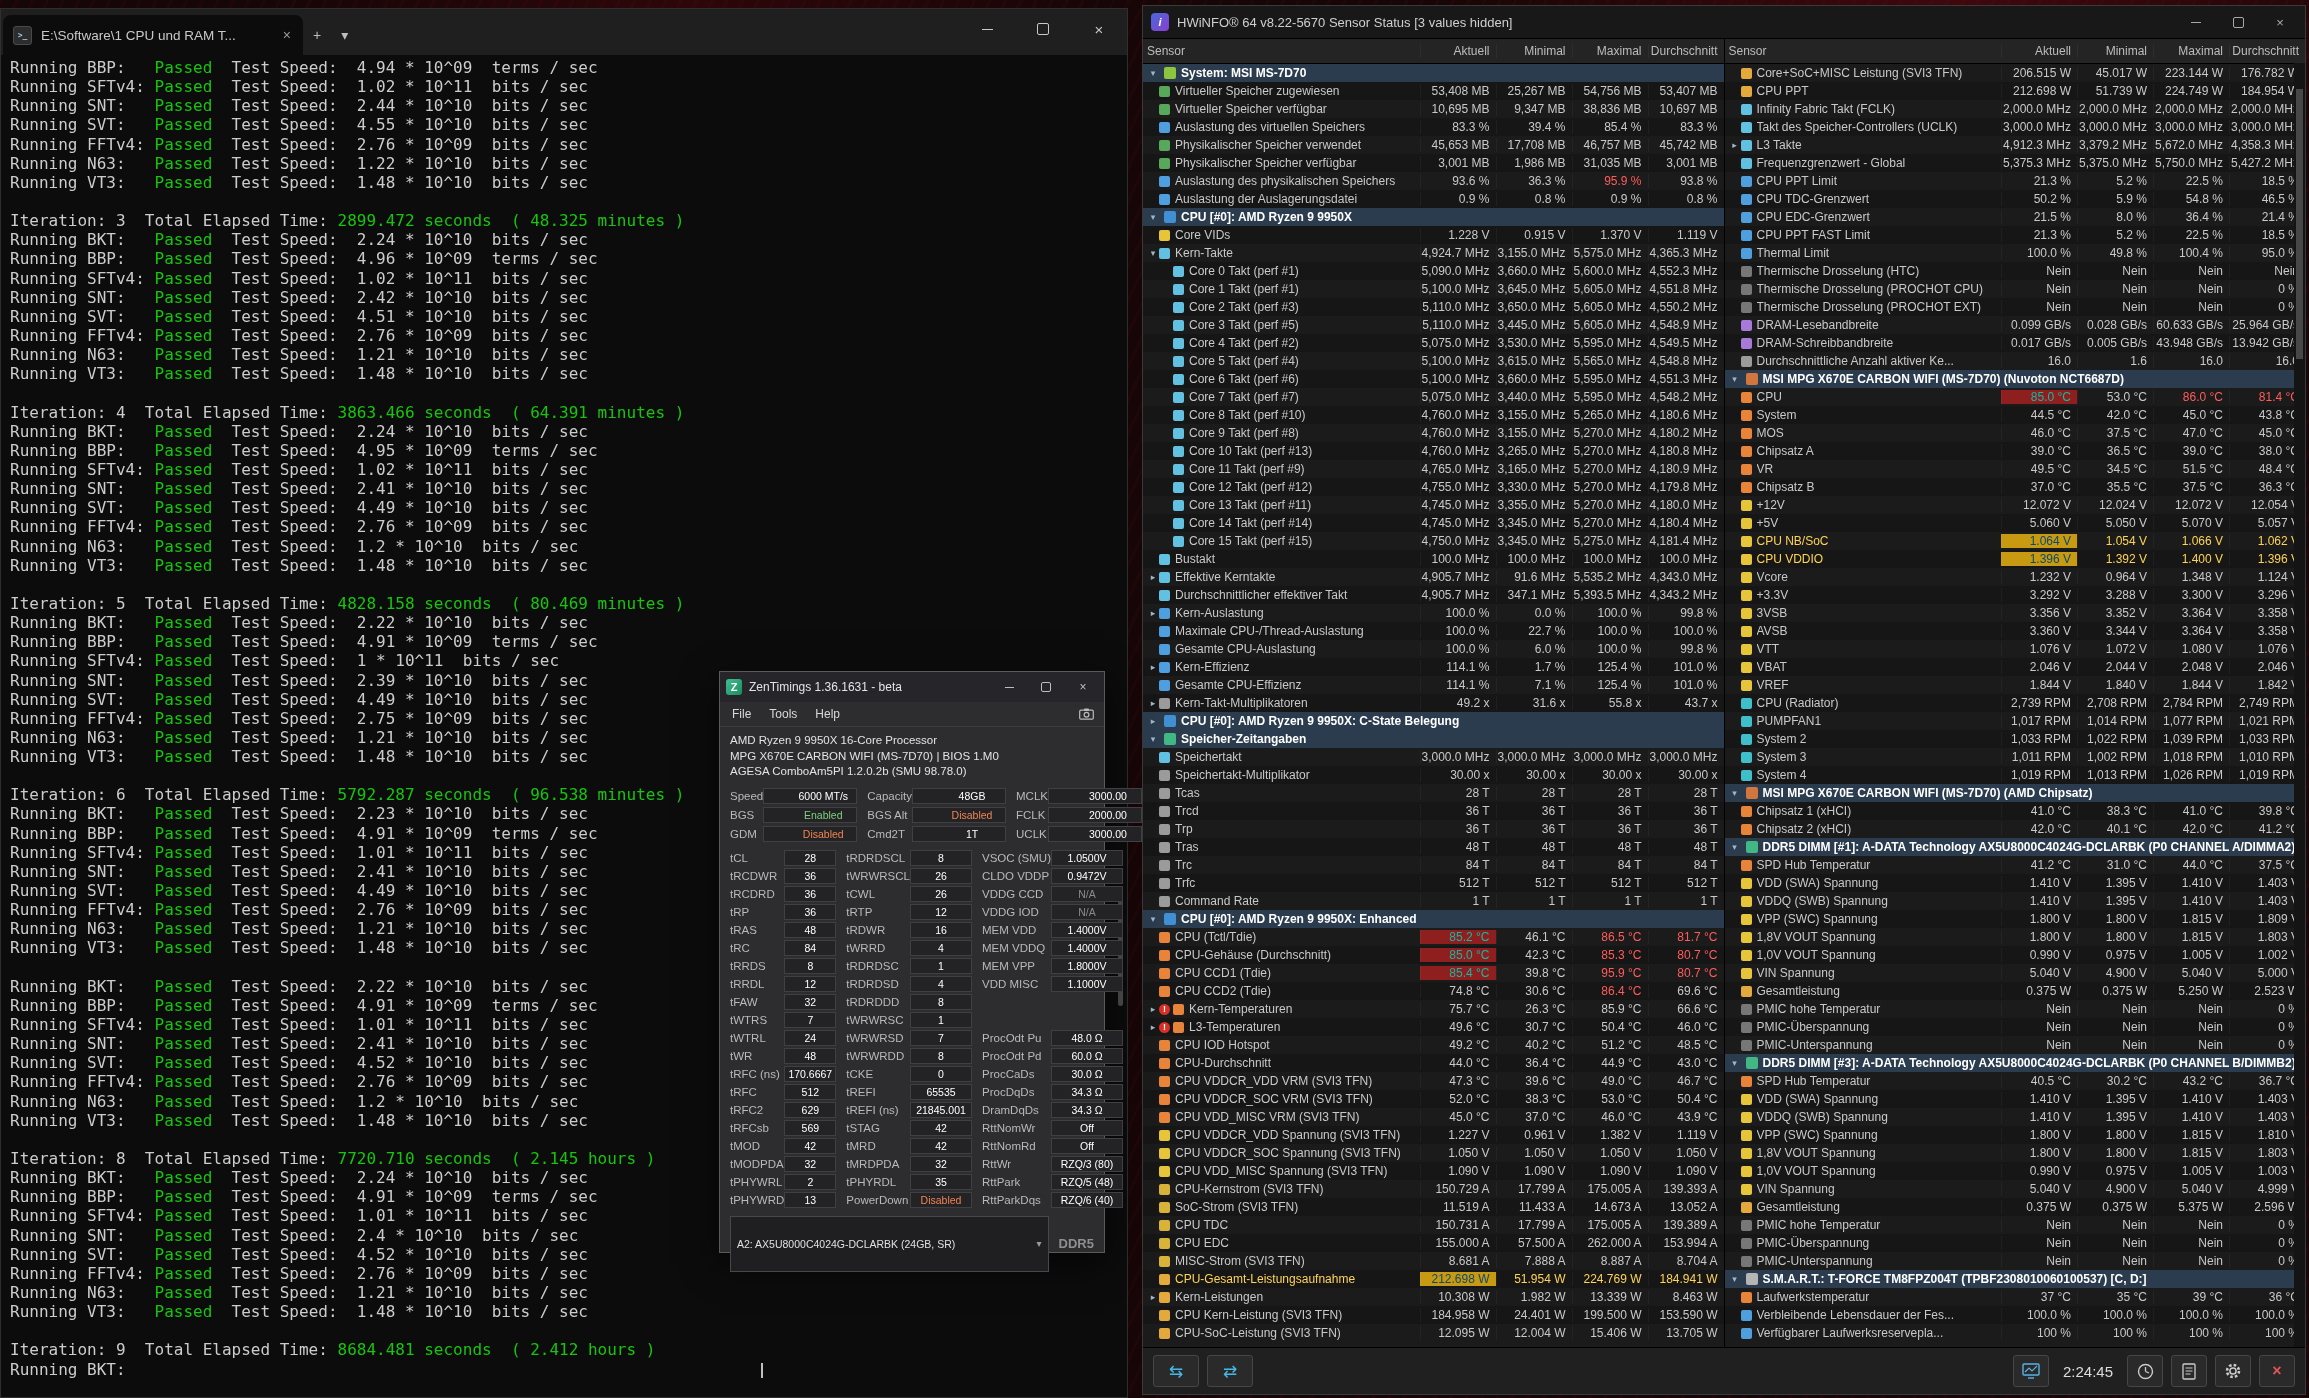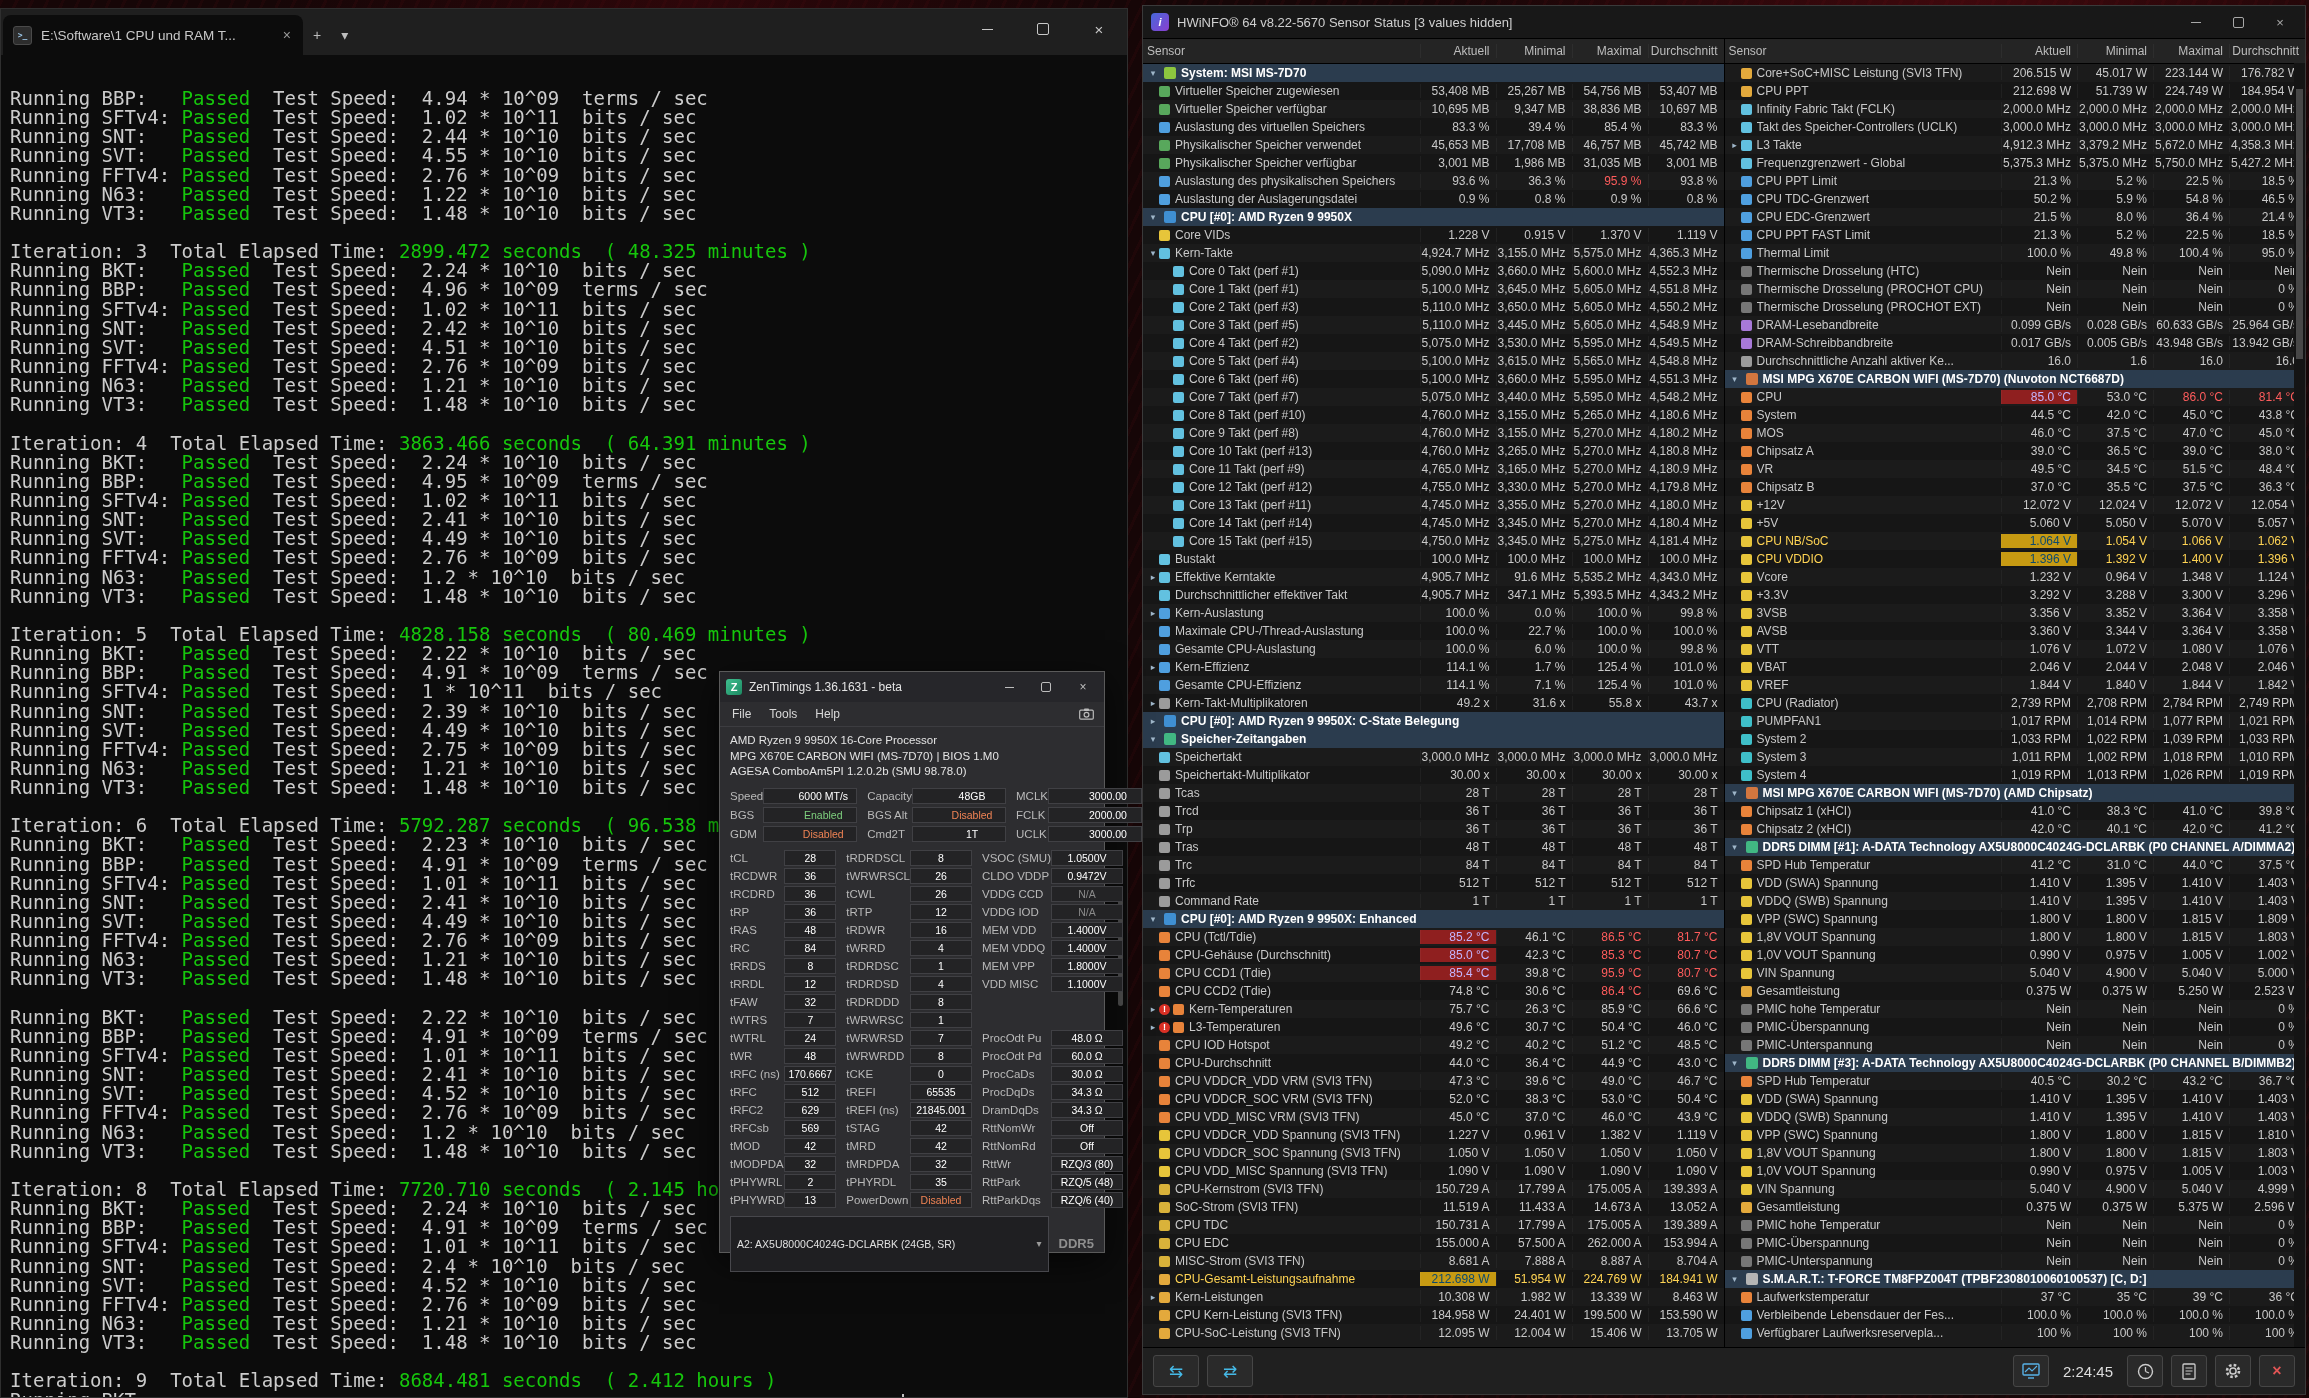--- a/index.html
+++ b/index.html
@@ -22,21 +22,21 @@
   .term-titlebar{height:46px;background:#1f1f1f;display:flex;align-items:flex-end;flex:none;}
   .term-tab{width:300px;height:40px;background:#0c0c0c;border-radius:8px 8px 0 0;display:flex;align-items:center;gap:9px;padding:0 10px;margin-left:2px;color:#c8c8c8;font-size:13.5px;box-sizing:border-box;}
   .tab-ico{width:17px;height:17px;background:#2d2d2d;border:1px solid #4a4a4a;border-radius:3px;color:#9cc7e8;font-size:8px;font-weight:bold;display:flex;align-items:center;justify-content:center;flex:none;font-family:"DejaVu Sans Mono",monospace;}
   .tab-title{flex:1;overflow:hidden;text-overflow:ellipsis;white-space:nowrap;}
   .tab-close{color:#9a9a9a;font-size:14px;padding:0 2px;}
   .tt-btn{color:#bdbdbd;font-size:14px;padding:0 10px;line-height:40px;}
   .term-caption-btns{display:flex;align-self:flex-start;}
   .wbtn{width:56px;height:40px;display:flex;align-items:center;justify-content:center;color:#c8c8c8;font-size:15px;}
   .min-glyph{display:block;width:11px;height:1px;background:#c8c8c8;}
   .max-glyph{display:block;width:10px;height:10px;border:1px solid #c8c8c8;border-radius:2px;}
-  .term-body{flex:1;padding:3px 0 0 9px;font-family:"DejaVu Sans Mono","Liberation Mono",monospace;font-size:19px;overflow:hidden;margin-top:31px;}
+  .term-body{flex:1;padding:3px 0 0 9px;font-family:"DejaVu Sans Mono","Liberation Mono",monospace;font-size:16px;overflow:hidden;}
   .tline{height:19.15px;line-height:19.15px;white-space:pre;}
   .c-w{color:#cccccc;}
   .c-g{color:#16c60c;}
   .caret{display:inline-block;width:2px;height:15px;background:#c0c0c0;vertical-align:middle;}
   .term-scrollbar{position:absolute;right:2px;top:50px;bottom:4px;width:10px;}
   .term-thumb{position:absolute;right:2px;top:62%;height:120px;width:5px;background:#4d4d4d;border-radius:3px;}
 
   
   .win-zen{position:absolute;left:719px;top:671px;width:386px;height:582px;background:#2d2d30;border:1px solid #5a5a5a;box-sizing:border-box;z-index:30;box-shadow:0 10px 34px rgba(0,0,0,.65);color:#ddd;display:flex;flex-direction:column;}
   .zen-titlebar{height:30px;background:#26262a;display:flex;align-items:center;padding:0 6px;gap:7px;flex:none;}
@@ -84,21 +84,21 @@
   .hw-row{display:flex;align-items:center;height:18px;font-size:12px;color:#c9c9c9;padding-left:4px;background:#1b1b1b;}
   .hw-rows .hw-row:nth-child(even){background:#161616;}
   .hw-sec{display:flex;align-items:center;height:18px;background:#2b3c4e;color:#fff;font-weight:bold;font-size:12px;padding-left:4px;gap:5px;}
   .hexp{width:12px;flex:none;color:#9fb6c9;font-size:9px;text-align:center;}
   .ind .hexp{margin-left:14px;}
   .hic{width:11px;height:11px;border-radius:2px;flex:none;margin-right:5px;}
   .sic{width:12px;height:12px;border-radius:2px;flex:none;}
   .hname{flex:1;min-width:0;overflow:hidden;text-overflow:ellipsis;white-space:nowrap;}
   .hval{width:76px;flex:none;text-align:right;padding-right:6px;overflow:hidden;white-space:nowrap;border-left:1px solid rgba(255,255,255,.045);box-sizing:border-box;}
   .red{color:#ff5c5c;}
-  .red0{background:#8f1f1f;color:#c4b5fd;margin-left:36px;}
+  .red0{background:#8f1f1f;color:#14b8a6;margin-left:36px;}
   .hl .hname,.hl .hval{color:#ffd454;}
   .hl .hval.cur{background:#c79a12;color:#0c4a6e;}
   .bang{width:11px;height:11px;border-radius:50%;background:#d93025;color:#fff;font-size:9px;line-height:11px;text-align:center;margin-right:3px;flex:none;font-weight:bold;}
   .hic-m{background:#58a85c;}.hic-p{background:#4f9fdf;}.hic-c{background:#62c1e0;}
   .hic-v{background:#e7c53a;}.hic-t{background:#e8833a;}.hic-f{background:#3fbfc9;}
   .hic-a{background:#d9b23a;}.hic-w{background:#e3a93c;}.hic-d{background:#a779d8;}
   .hic-n{background:#777777;}.hic-x{background:#9b9b9b;}
   .sic-sys{background:#8cc63f;}.sic-cpu{background:#3f8fd2;}.sic-mem{background:#41b883;}
   .sic-mb{background:#d2763f;}.sic-hdd{background:#b5b5b5;}
   .hw-scrollbar{position:absolute;right:0;top:24px;bottom:0;width:11px;background:#141414;}

